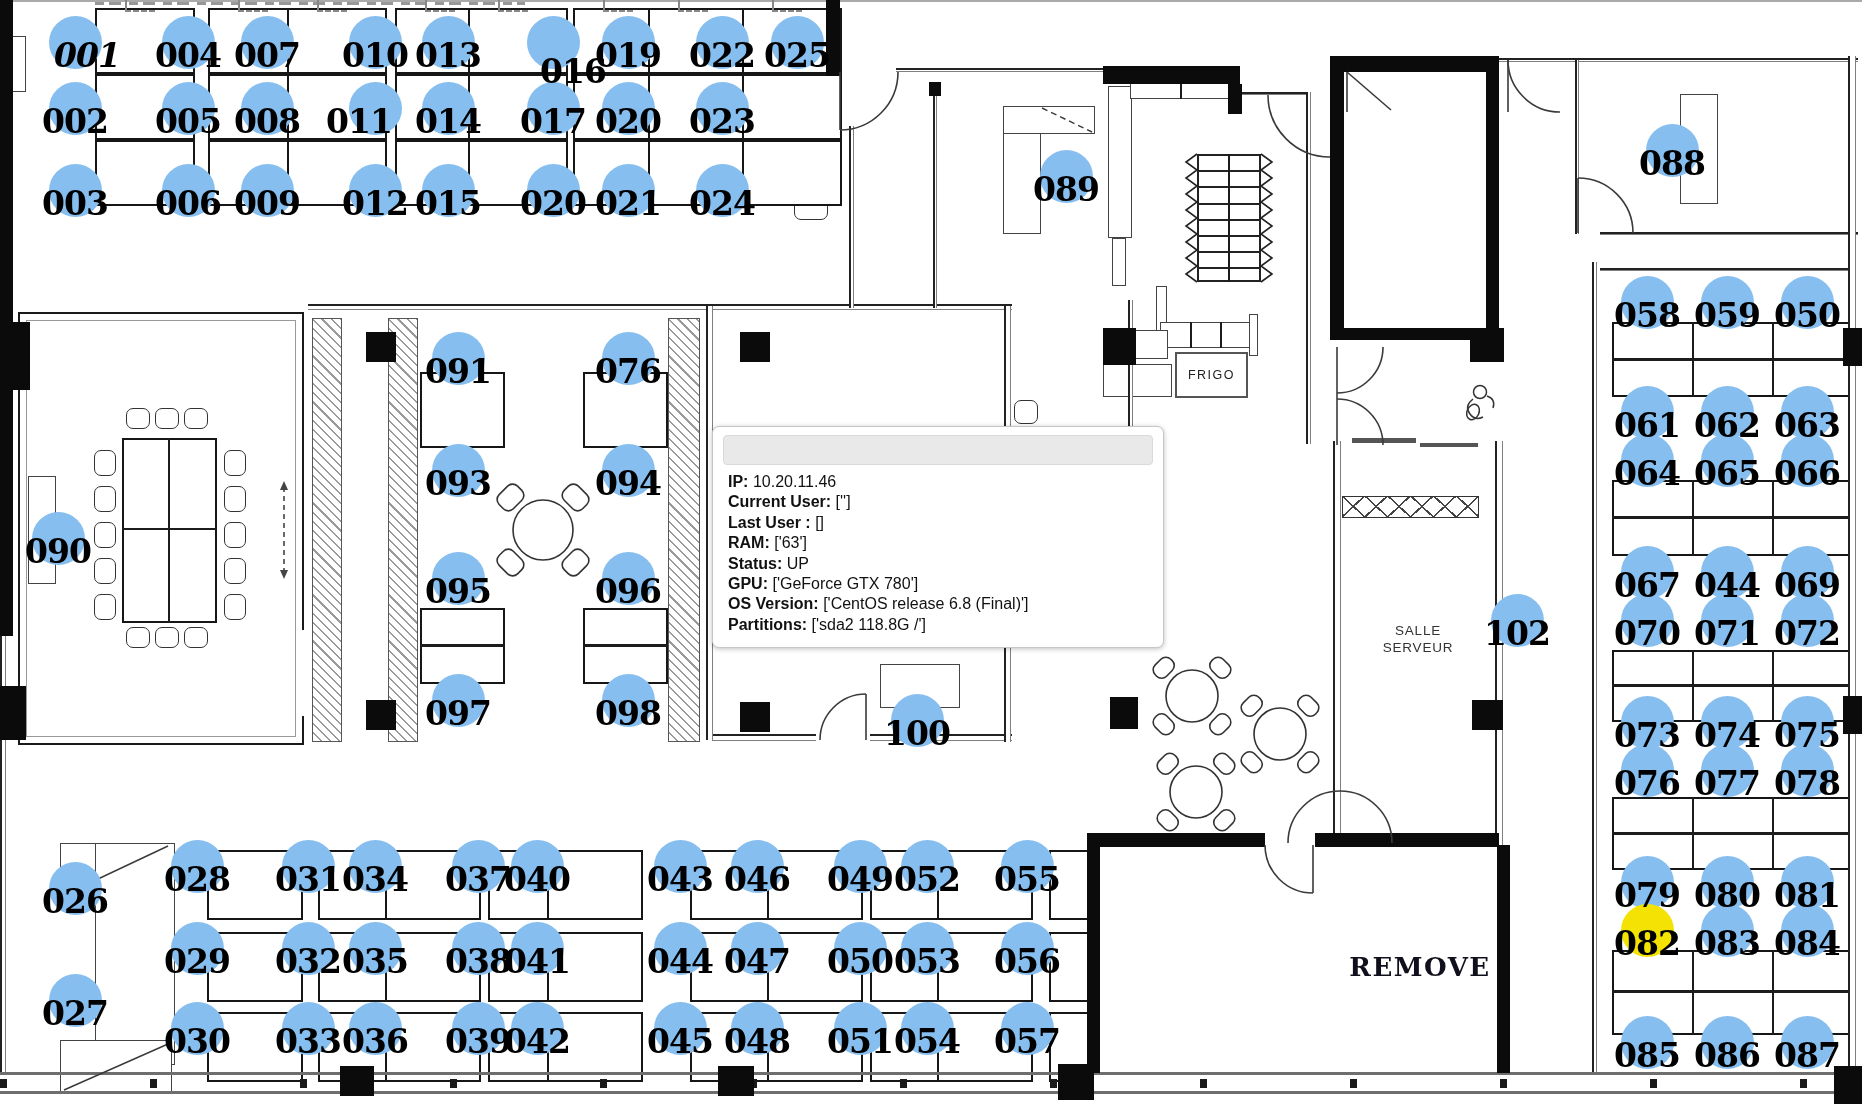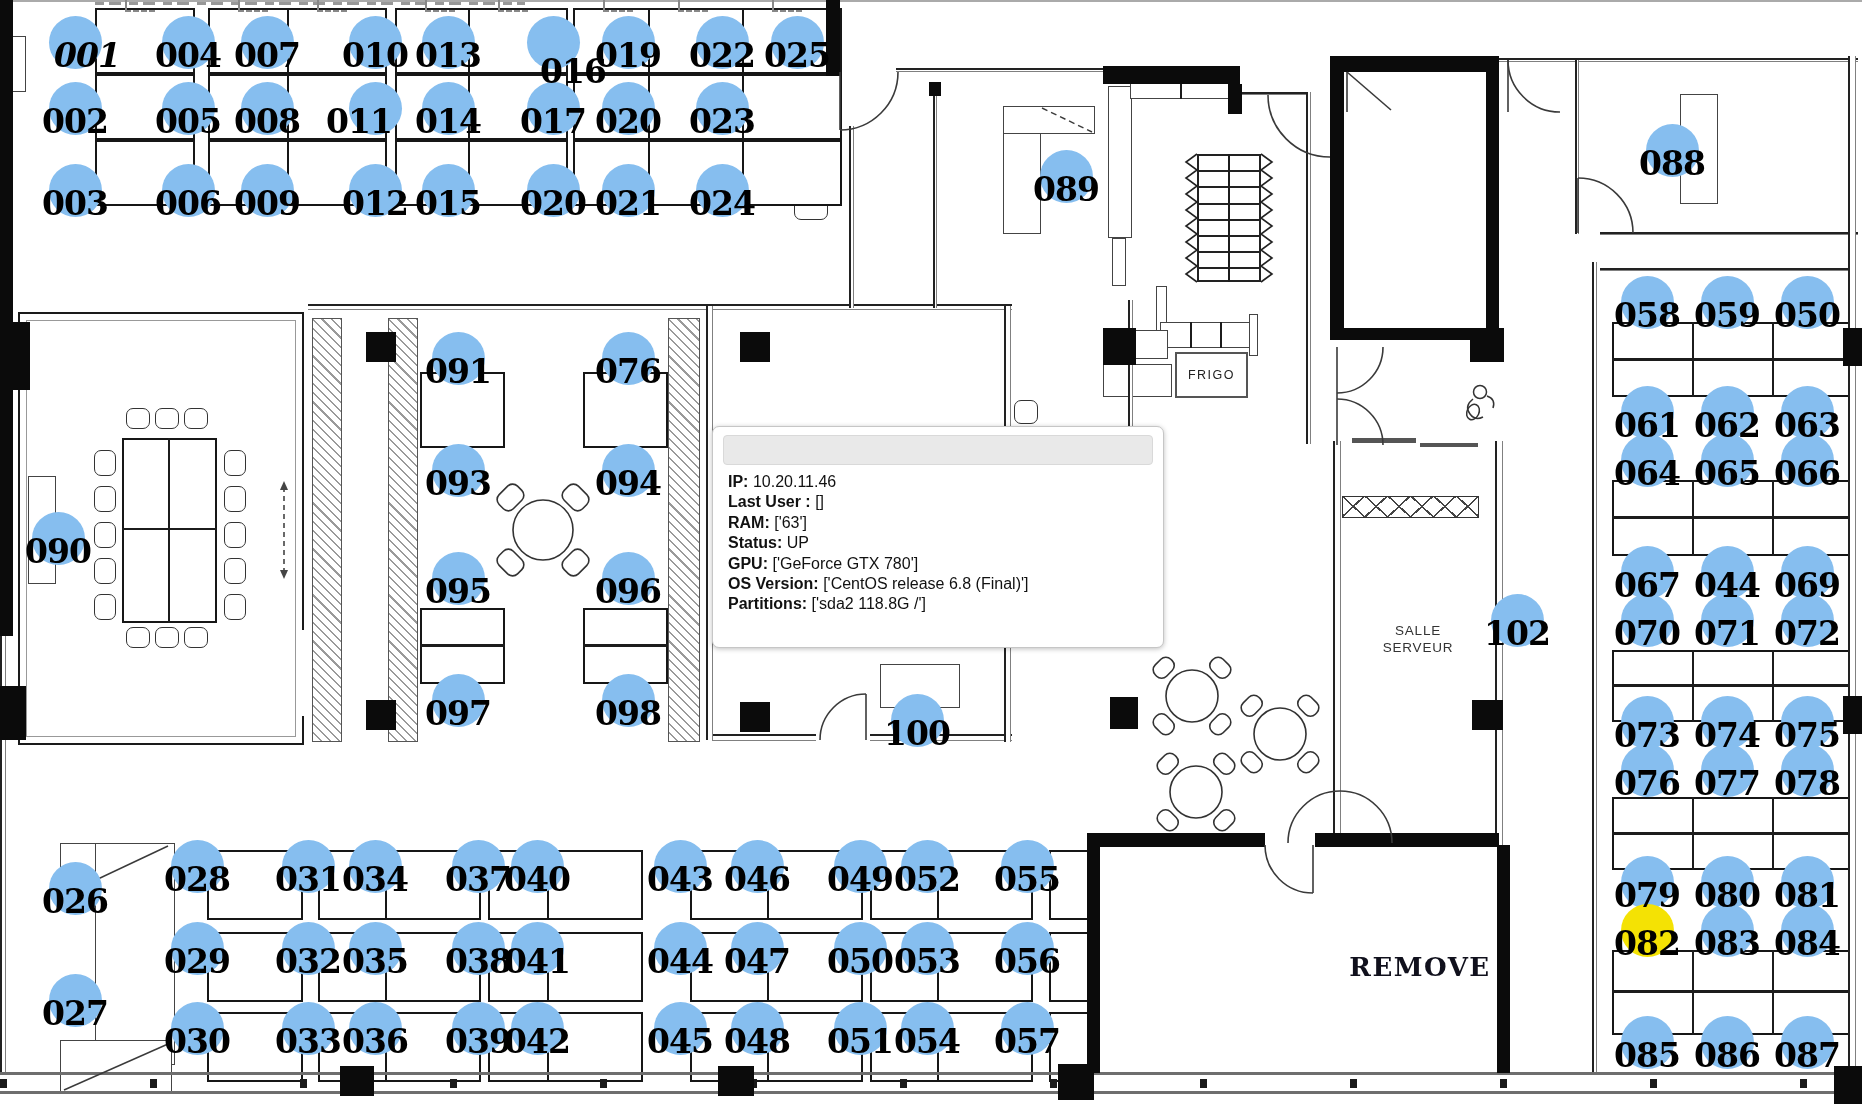--- a/index.html
+++ b/index.html
@@ -551,20 +551,21 @@
       <div class="seat-dot" style="left: 890.5px; top: 693.5px; background: rgb(134, 190, 239);"></div>
       <div class="seat-num" style="left: 862px; top: 716px;">100</div>
       <div class="seat-dot" style="left: 1490.5px; top: 593.5px; background: rgb(134, 190, 239);"></div>
       <div class="seat-num" style="left: 1462px; top: 616px;">102</div>
     </div>
 
   <div id="tooltip">
     <div class="hdr"></div>
     <div class="body" id="tooltip-body">
         <div><b>IP:</b><span> 10.20.11.46</span></div>
+        <div><b>Current User:</b><span> ['']</span></div>
         <div><b>Last User :</b><span> []</span></div>
         <div><b>RAM:</b><span> ['63']</span></div>
         <div><b>Status:</b><span> UP</span></div>
         <div><b>GPU:</b><span> ['GeForce GTX 780']</span></div>
         <div><b>OS Version:</b><span> ['CentOS release 6.8 (Final)']</span></div>
         <div><b>Partitions:</b><span> ['sda2 118.8G /']</span></div>
       </div>
   </div>
 </div>
 

